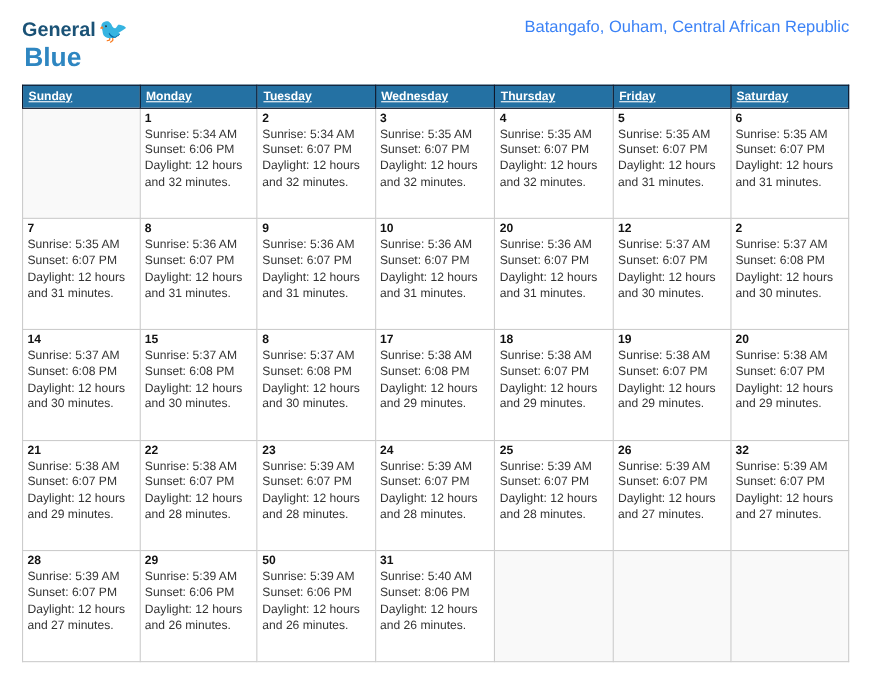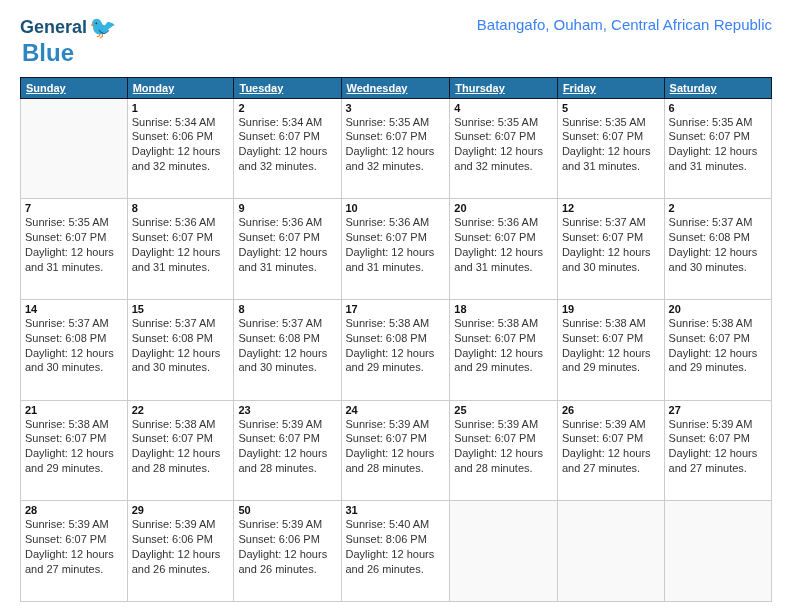--- a/index.html
+++ b/index.html
@@ -300,21 +300,21 @@
 and 28 minutes.</div>
           </td>
           <td>
             <span class="day-num">26</span>
             <div class="day-info" style="white-space: pre-line;">Sunrise: 5:39 AM
 Sunset: 6:07 PM
 Daylight: 12 hours
 and 27 minutes.</div>
           </td>
           <td>
-            <span class="day-num">27</span>
+            <span class="day-num">32</span>
             <div class="day-info" style="white-space: pre-line;">Sunrise: 5:39 AM
 Sunset: 6:07 PM
 Daylight: 12 hours
 and 27 minutes.</div>
           </td>
         </tr>
         <tr class="week-row">
           <td>
             <span class="day-num">28</span>
             <div class="day-info" style="white-space: pre-line;">Sunrise: 5:39 AM

